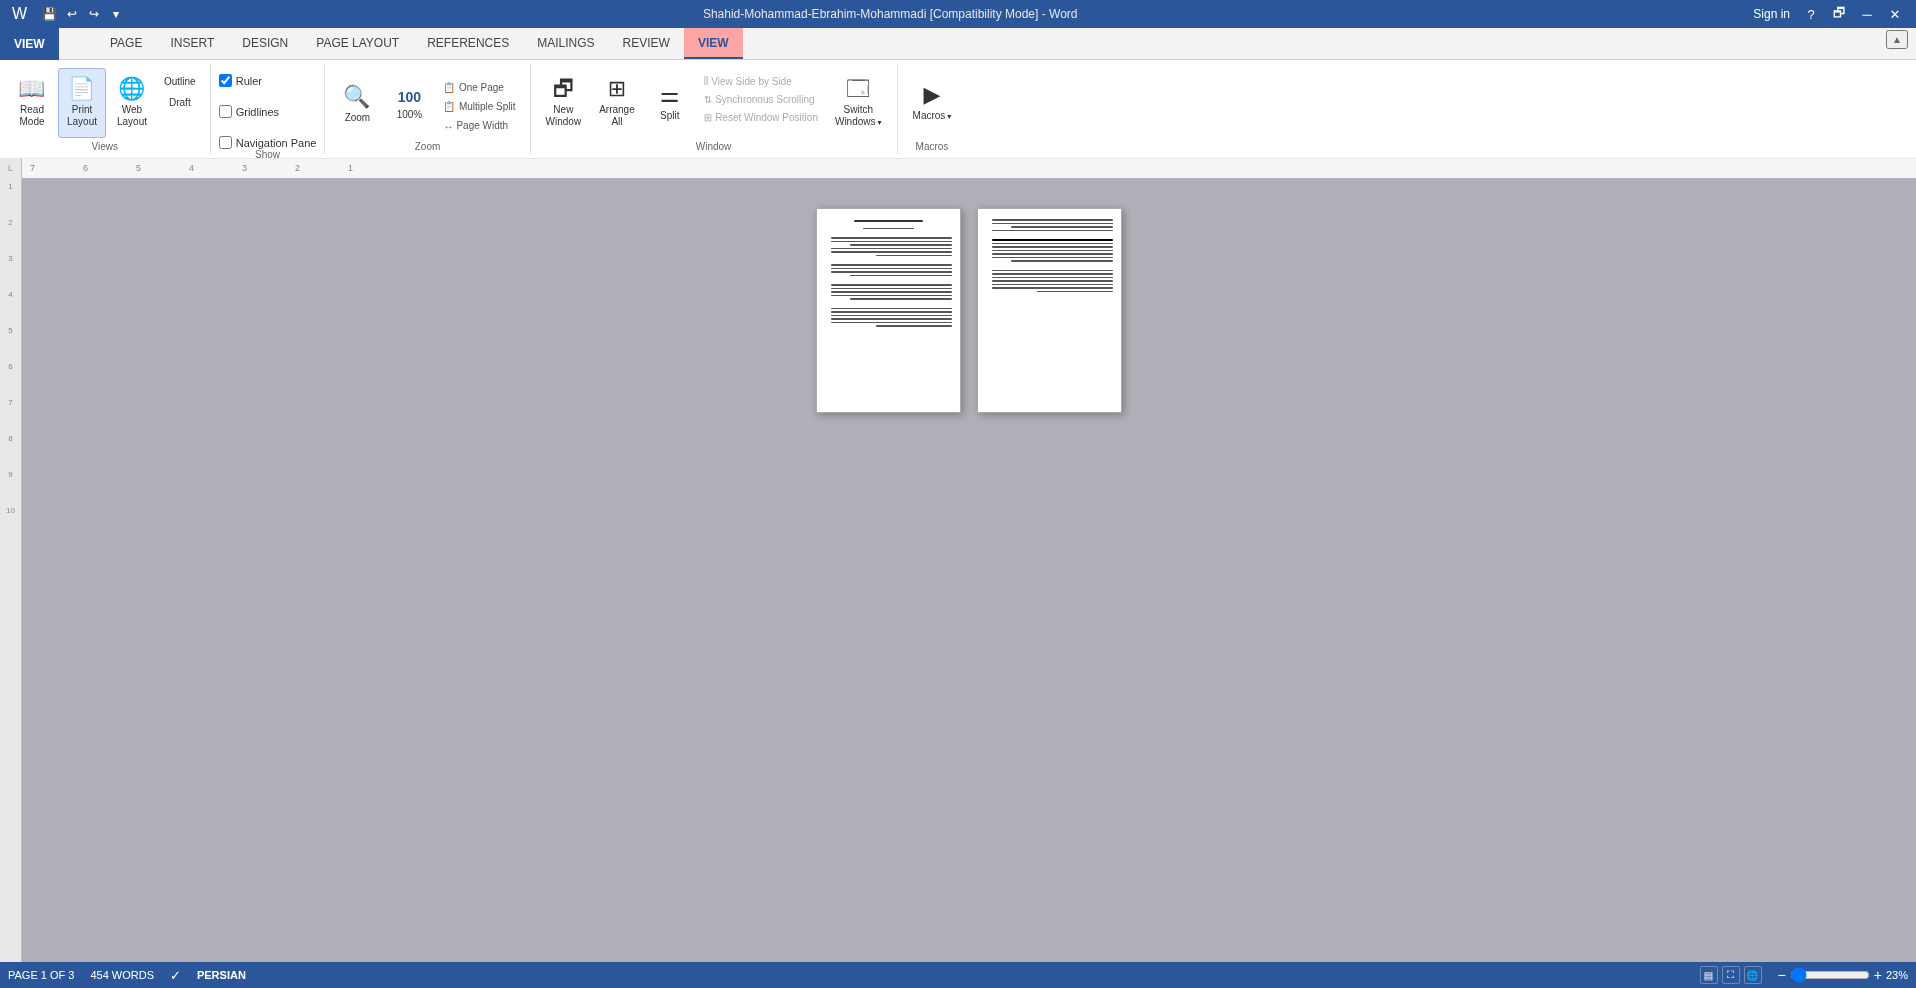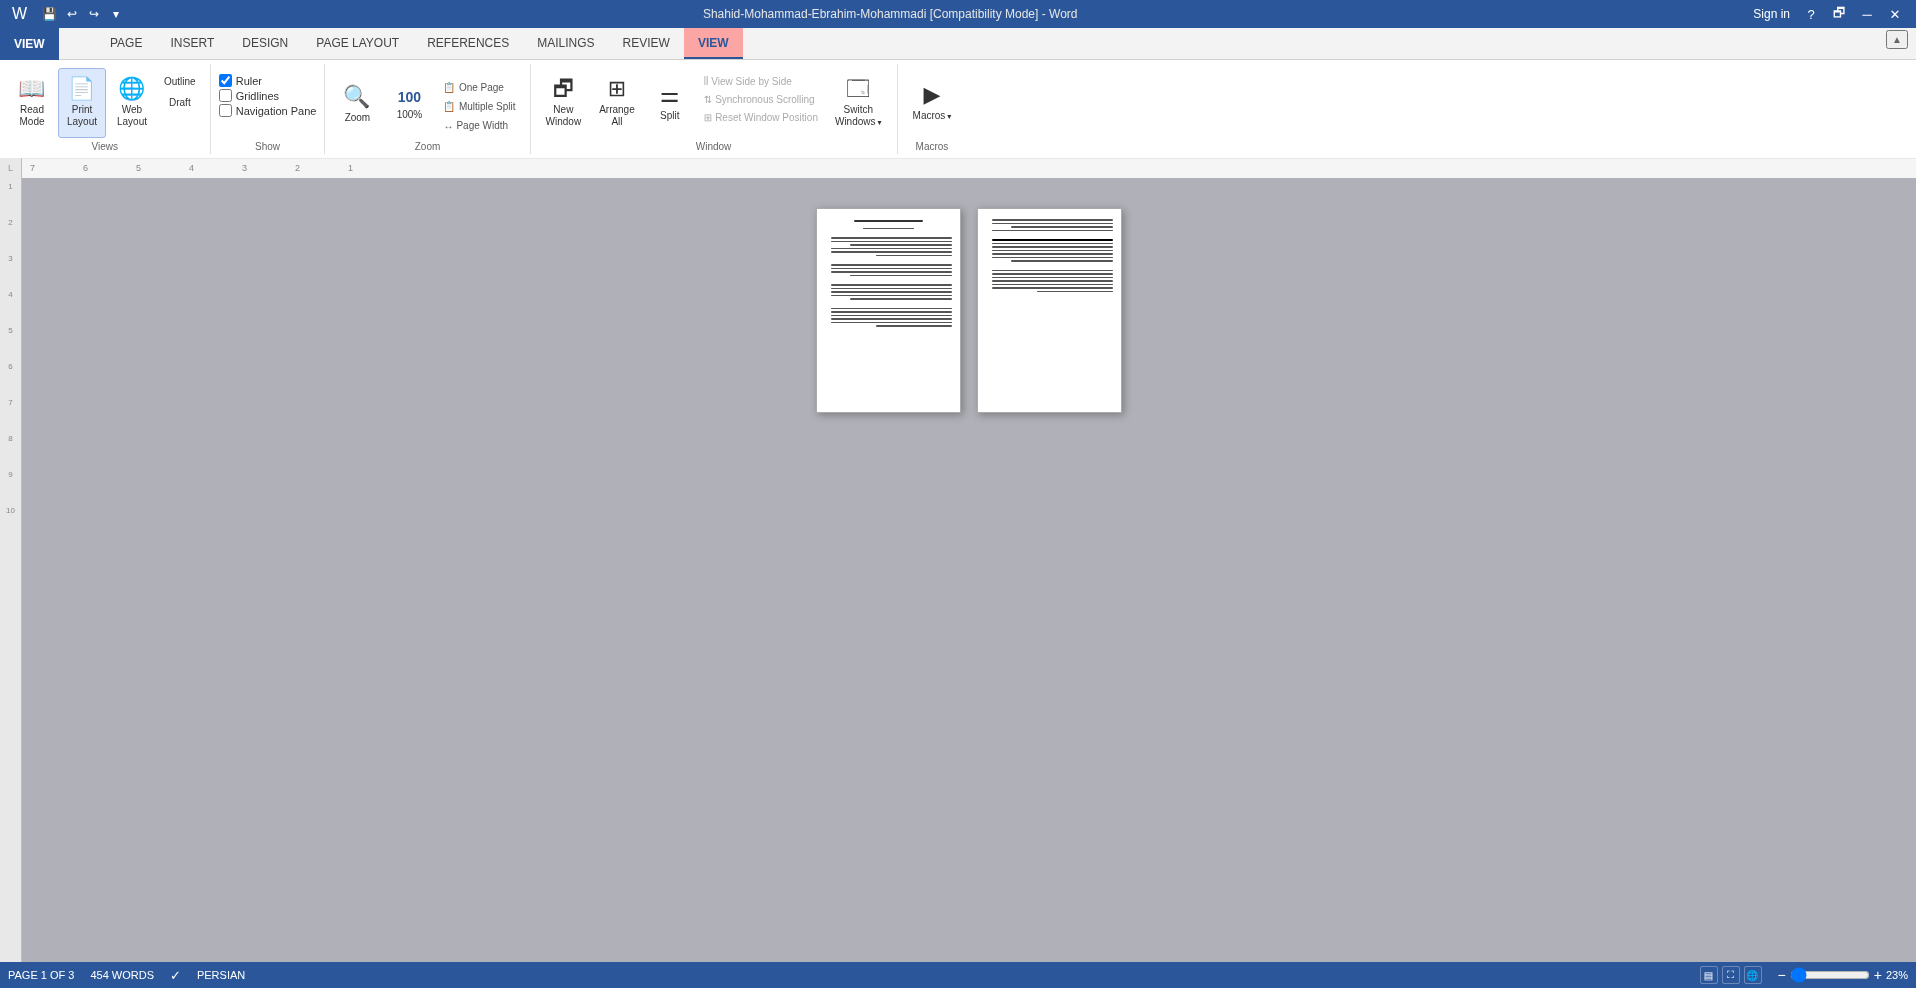--- a/index.html
+++ b/index.html
@@ -153,21 +153,21 @@
       color: #333;
       border: 1px solid transparent;
       gap: 2px;
     }
     .ribbon-btn-small .label { font-size: 10px; }
 
     
     .ribbon-check-group {
       display: flex;
       flex-direction: column;
-      gap: 2px;
+      gap: 18px;
       padding-top: 6px;
     }
     .ribbon-check {
       display: flex;
       align-items: center;
       gap: 4px;
       font-size: 11px;
       color: #333;
       cursor: pointer;
     }
@@ -615,21 +615,21 @@
     </div>
 
   </div>
 </div>
 
 <div class="status-bar">
   <div class="status-left">
     <span>PAGE 1 OF 3</span>
     <span>454 WORDS</span>
     <span style="cursor:pointer; font-size:13px;">✓</span>
-    <span style="cursor:pointer;">PERSIAN</span>
+    <span style="cursor:pointer;font-weight:bold;">PERSIAN</span>
   </div>
   <div class="status-right">
     <div class="view-icons">
       <button class="view-icon-btn">▤</button>
       <button class="view-icon-btn">⛶</button>
       <button class="view-icon-btn">🌐</button>
     </div>
     <div class="zoom-slider-area">
       <button style="background:transparent; border:none; color:white; cursor:pointer; font-size:14px;">−</button>
       <input type="range" min="10" max="500" value="20" style="width: 80px; cursor: pointer;">

